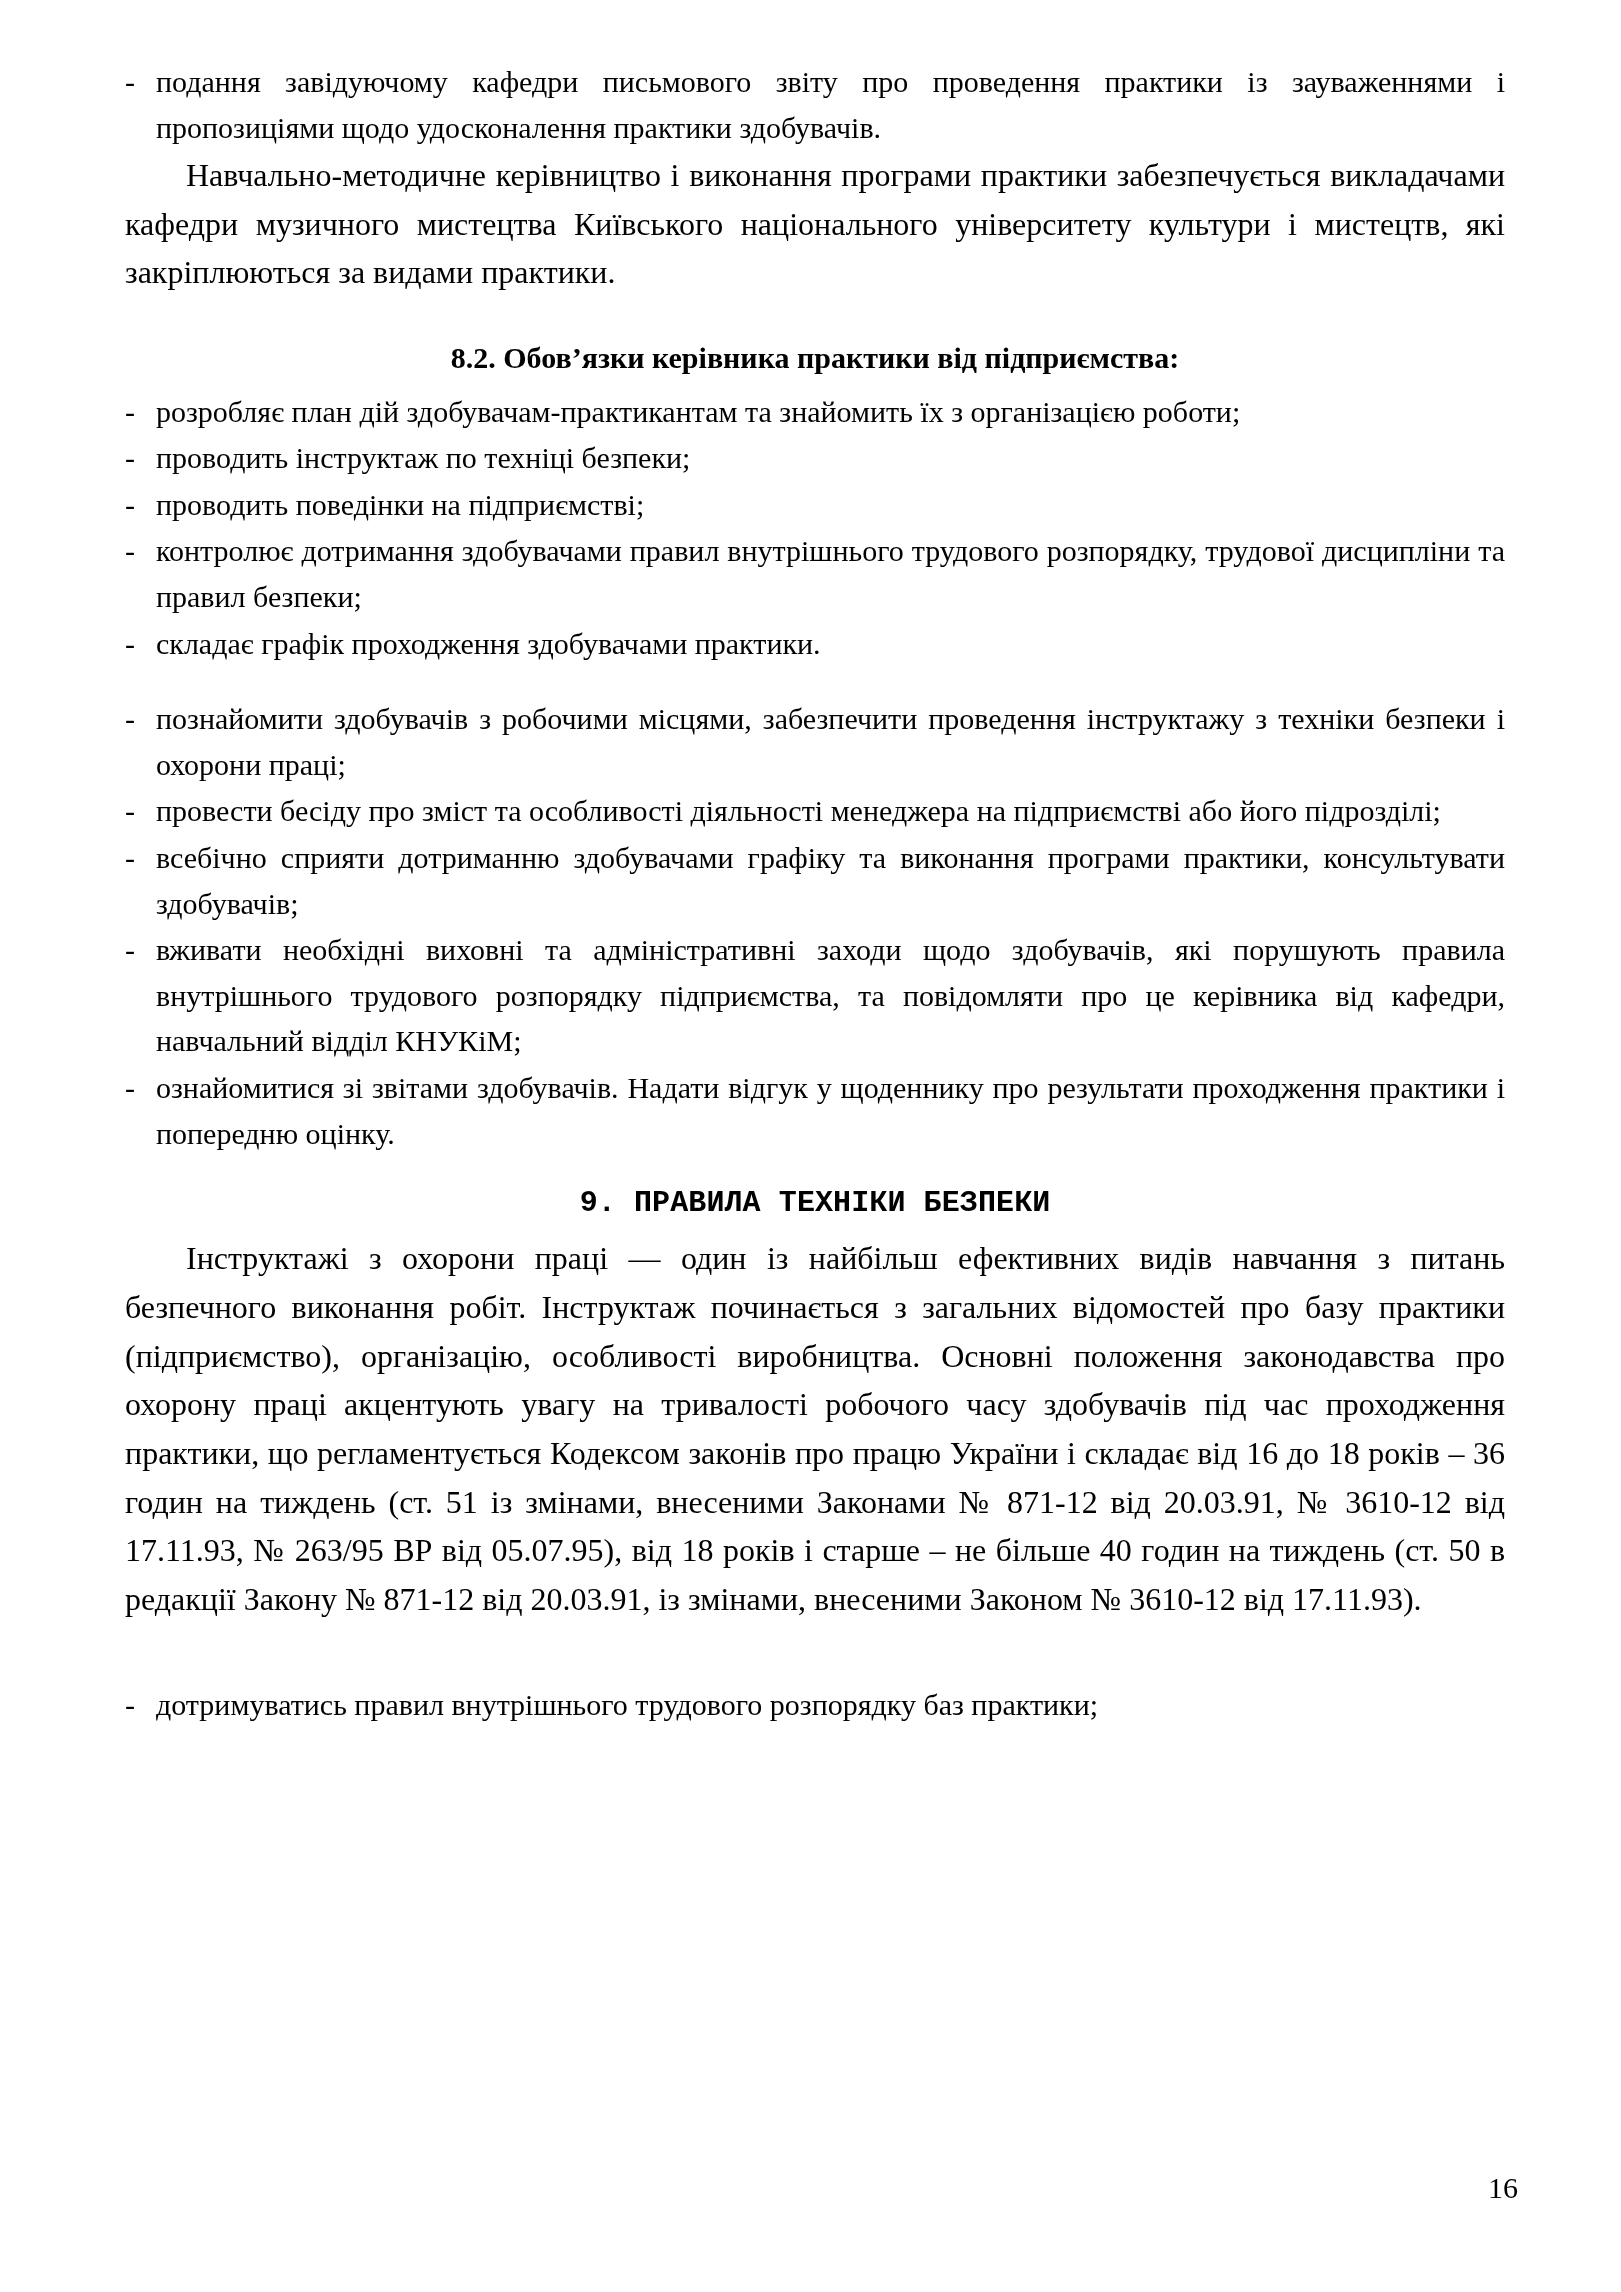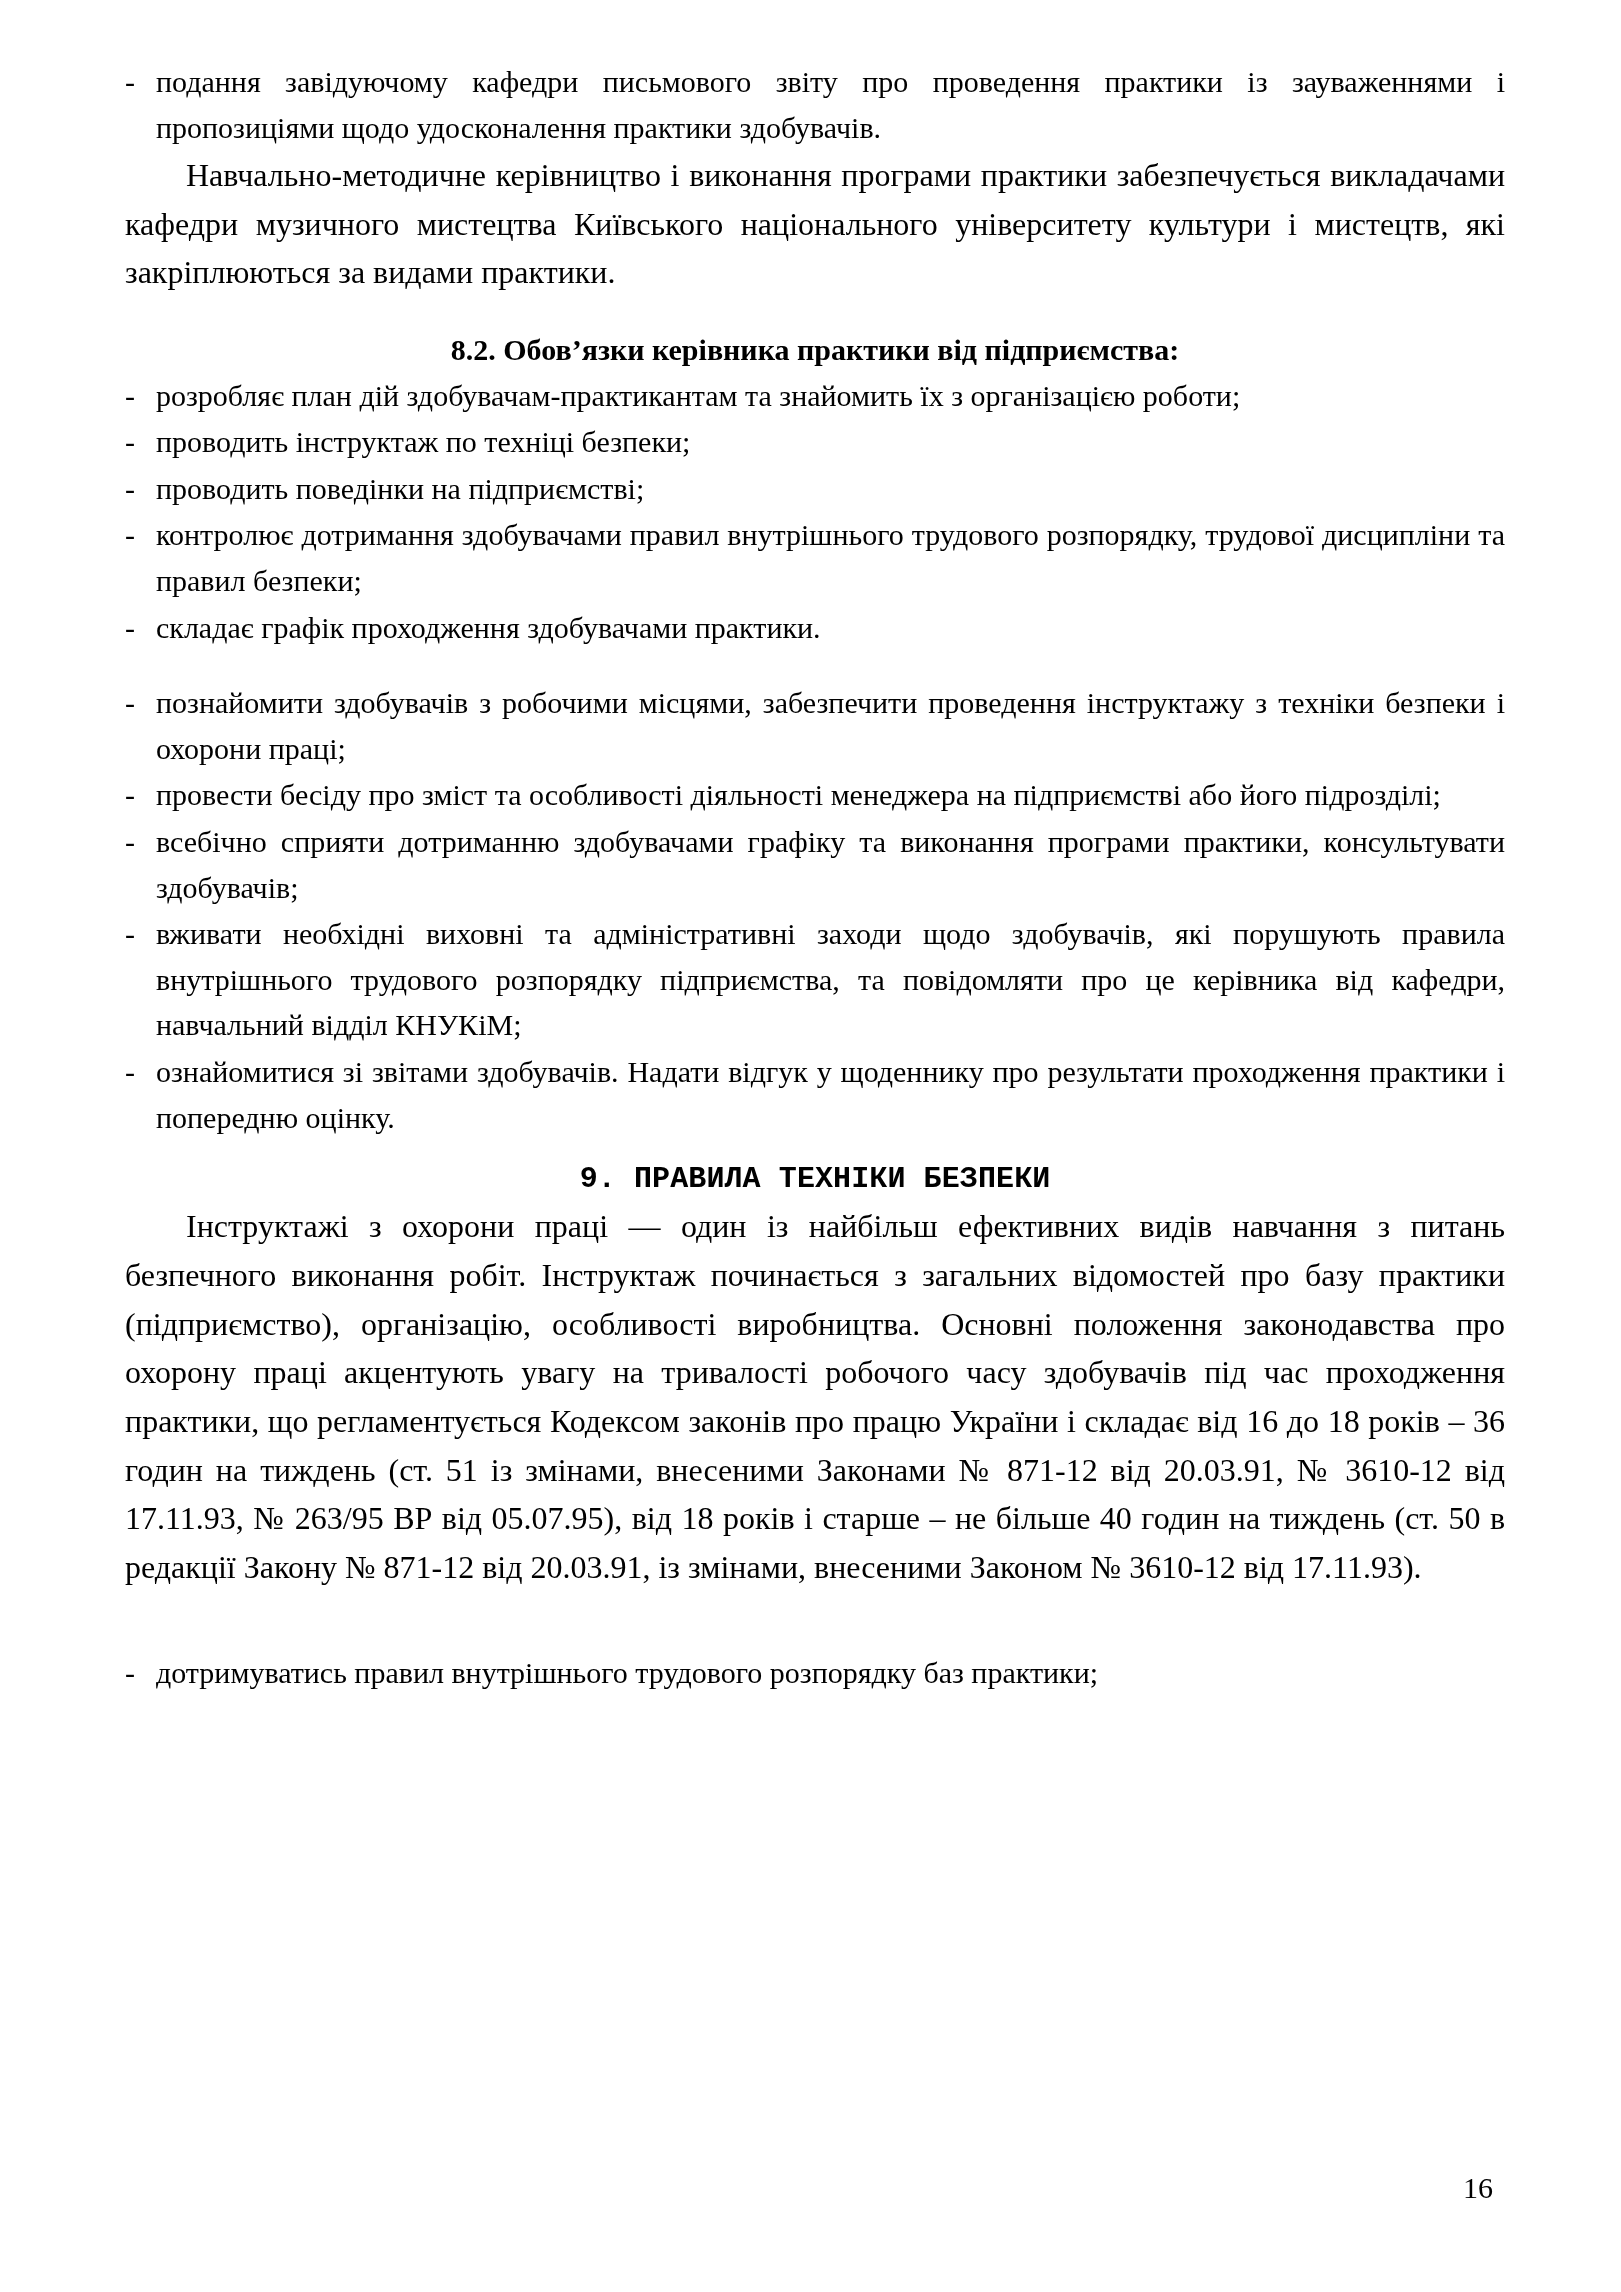--- a/index.html
+++ b/index.html
@@ -31,21 +31,21 @@
     text-indent: 61px;
     margin: 0 0 1px 0;
     hyphens: none;
   }
 
   .heading {
     font-size: 30px;
     font-weight: bold;
     line-height: 1.52;
     text-align: center;
-    margin: 0;
+    margin: 8px;
     padding: 0;
   }
   .heading.h-caps { letter-spacing: 0.1px; font-family: Liberation Mono, monospace; }
 
   .spacer-sm { height: 15.7px; }
   .spacer-md { height: 29px; }
 
   
   ul.dash-list {
     list-style: none;
@@ -67,21 +67,21 @@
     top: 0;
     width: 23.5px;
     text-align: left;
   }
   ul.dash-list > li .li-text {
     display: block;
   }
 
   .page-number {
     position: absolute;
-    right: 128px;
+    right: 103px;
     bottom: 90px;
     font-size: 30px;
     line-height: 1;
     font-family: "Liberation Serif", "DejaVu Serif", serif;
     margin-left: 36px;
   }
 </style>
 </head>
 <body>
 

